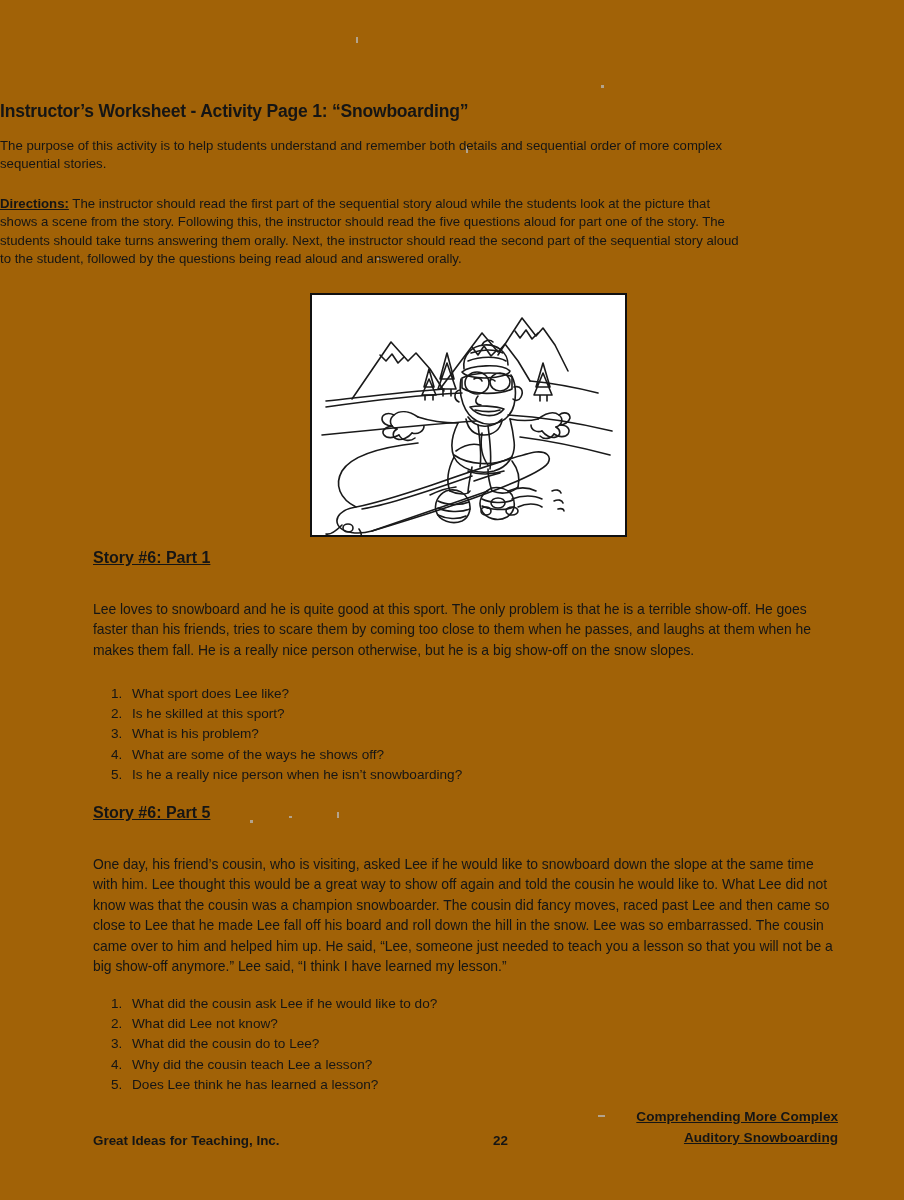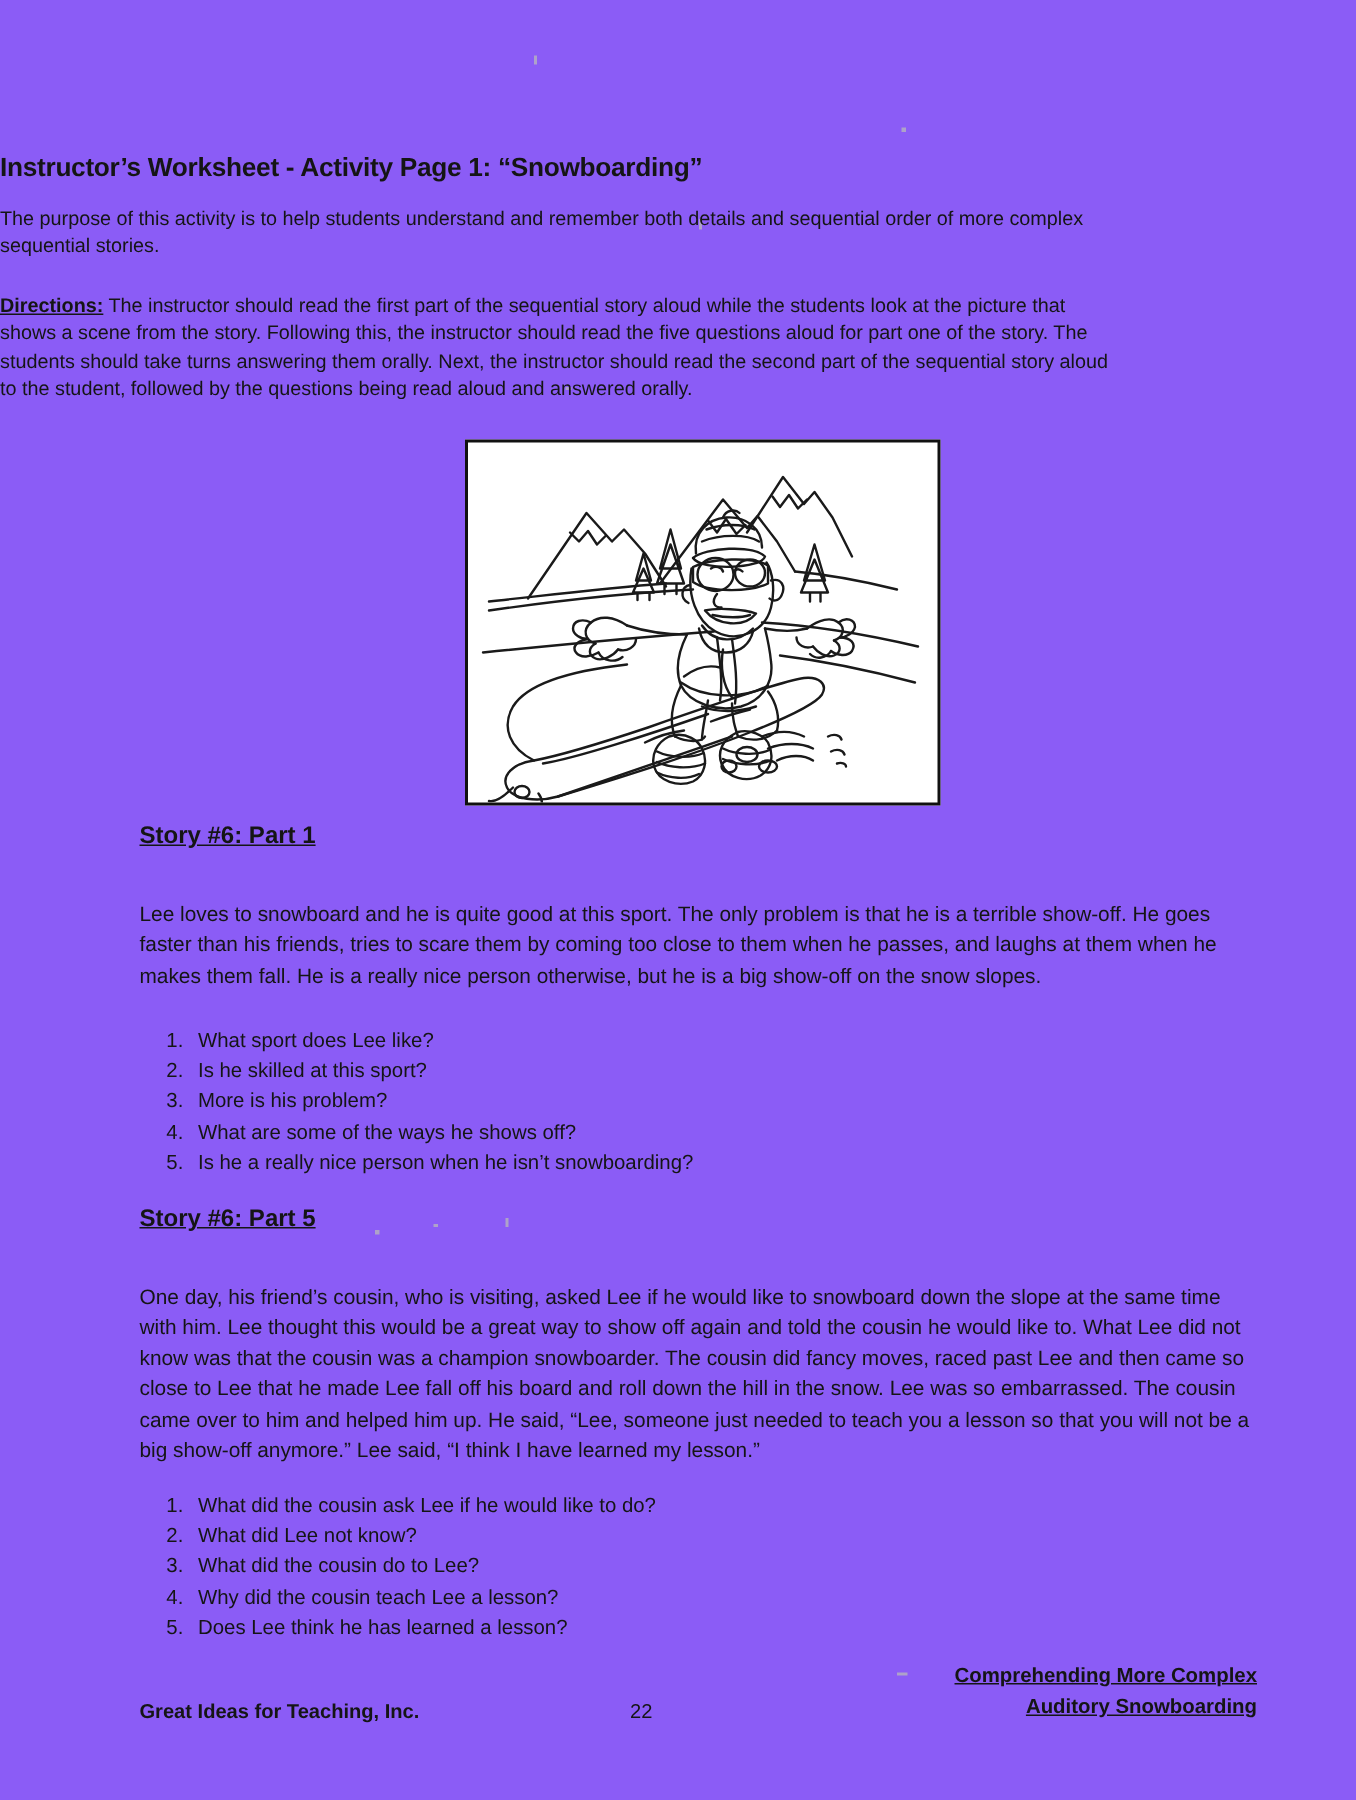--- a/index.html
+++ b/index.html
@@ -9,21 +9,21 @@
     background: #ffffff;
   }
   body {
     font-family: "Liberation Sans", sans-serif;
     color: #151515;
   }
   #page {
     position: relative;
     width: 904px;
     height: 1200px;
-    background: #8b5cf6;
+    background: #a16207;
     overflow: hidden;
   }
   
   .speck {
     position: absolute;
     background: #b9b9b9;
     opacity: .75;
   }
   h1.title {
     font-size: 17.5px;
@@ -104,22 +104,23 @@
     top: 1133px;
     font-size: 13.4px;
     white-space: nowrap;
     font-weight: bold;
   }
   .footer-page {
     position: absolute;
     left: 420px;
     top: 1133px;
     width: 88px;
-    text-align: left;
+    text-align: right;
     font-size: 13.4px;
+    font-weight: bold;
   }
   .footer-right {
     position: absolute;
     right: 66px;
     top: 1106px;
     text-align: right;
     font-size: 13.6px;
     line-height: 21px;
     font-weight: bold;
   }
@@ -267,21 +268,21 @@
     </svg>
   </div>
 
   <div class="sec-heading" id="heading-part1" style="left:93px;">Story #6:  Part 1</div>
 
   <p class="story" id="story-part1" style="left:93px;">Lee loves to snowboard and he is quite good at this sport.  The only problem is that he is a terrible show-off.  He goes faster than his friends, tries to scare them by coming too close to them when he passes, and laughs at them when he makes them fall.  He is a really nice person otherwise, but he is a big show-off on the snow slopes.</p>
 
   <ol class="questions" id="questions-part1" style="left:100px;">
     <li>What sport does Lee like?</li>
     <li>Is he skilled at this sport?</li>
-    <li>More is his problem?</li>
+    <li>What is his problem?</li>
     <li>What are some of the ways he shows off?</li>
     <li>Is he a really nice person when he isn’t snowboarding?</li>
   </ol>
 
   <div class="sec-heading" id="heading-part2" style="left:93px;">Story #6:  Part 5</div>
 
   <p class="story" id="story-part2" style="left:93px;">One day, his friend’s cousin, who is visiting, asked Lee if he would like to snowboard down the slope at the same time with him.  Lee thought this would be a great way to show off again and told the cousin he would like to.  What Lee did not know was that the cousin was a champion snowboarder.  The cousin did fancy moves, raced past Lee and then came so close to Lee that he made Lee fall off his board and roll down the hill in the snow.  Lee was so embarrassed.  The cousin came over to him and helped him up.  He said, “Lee, someone just needed to teach you a lesson so that you will not be a big show-off anymore.”  Lee said, “I think I have learned my lesson.”</p>
 
   <ol class="questions" id="questions-part2" style="left:100px;">
     <li>What did the cousin ask Lee if he would like to do?</li>

